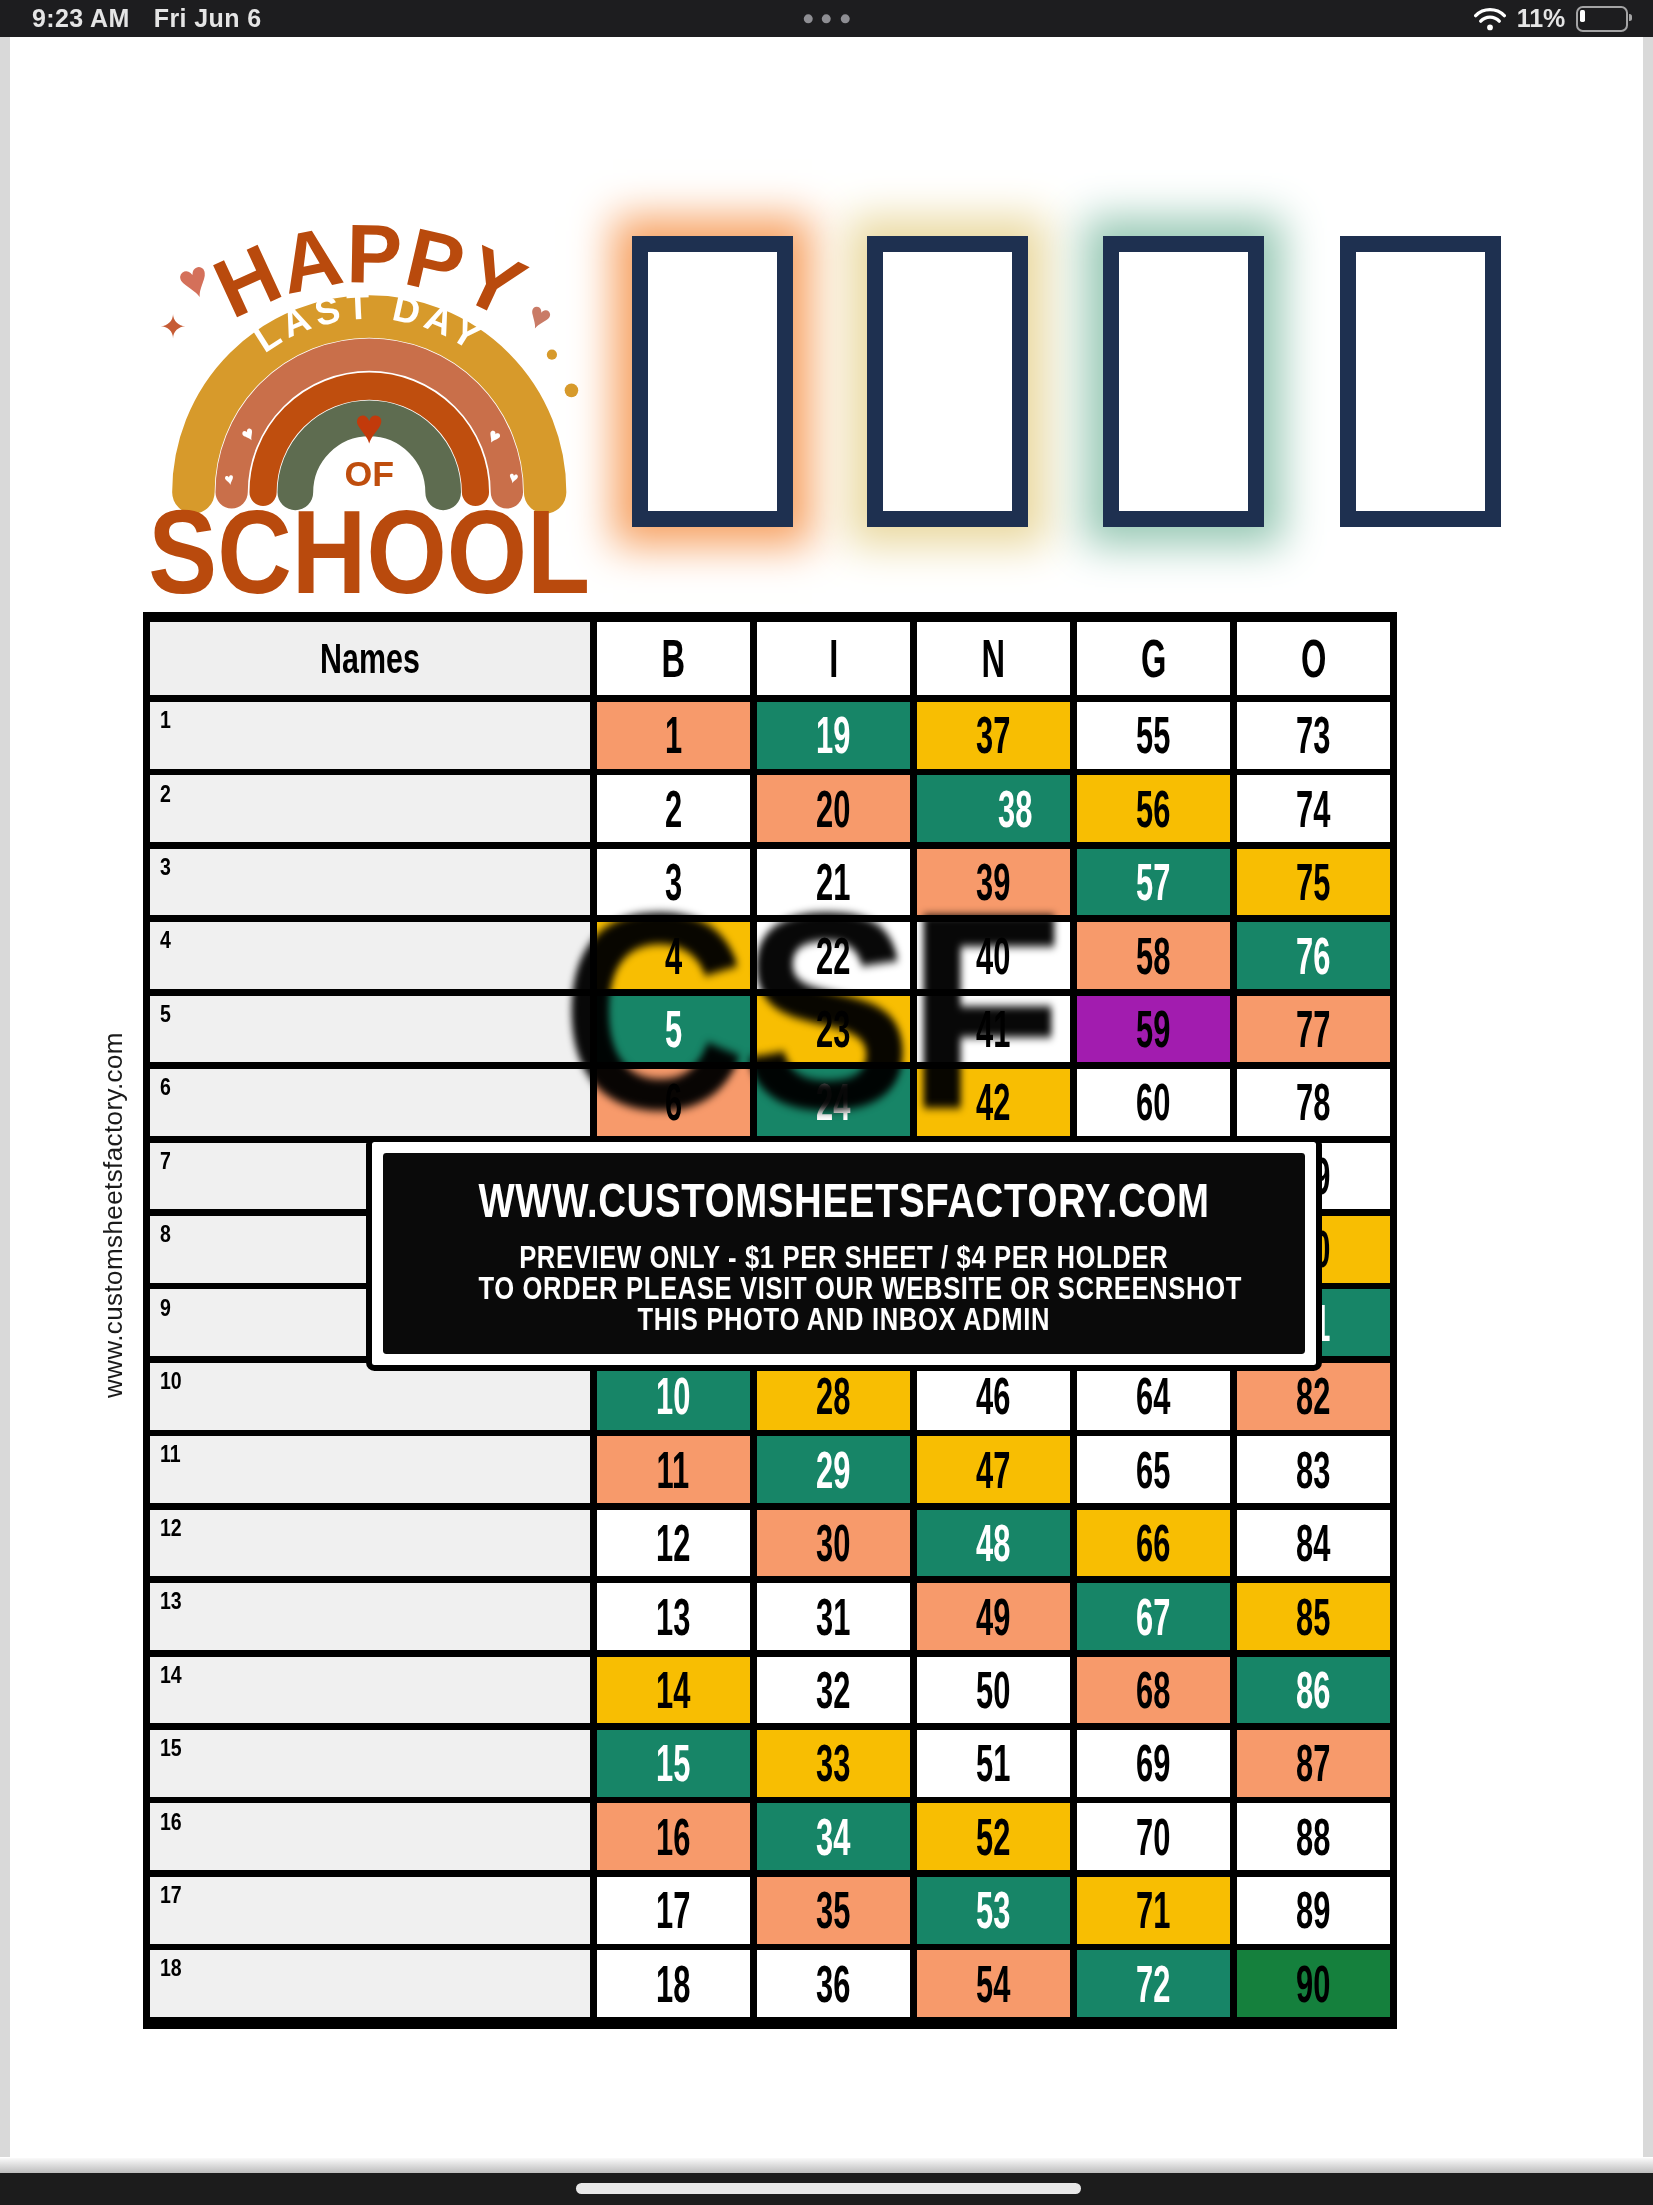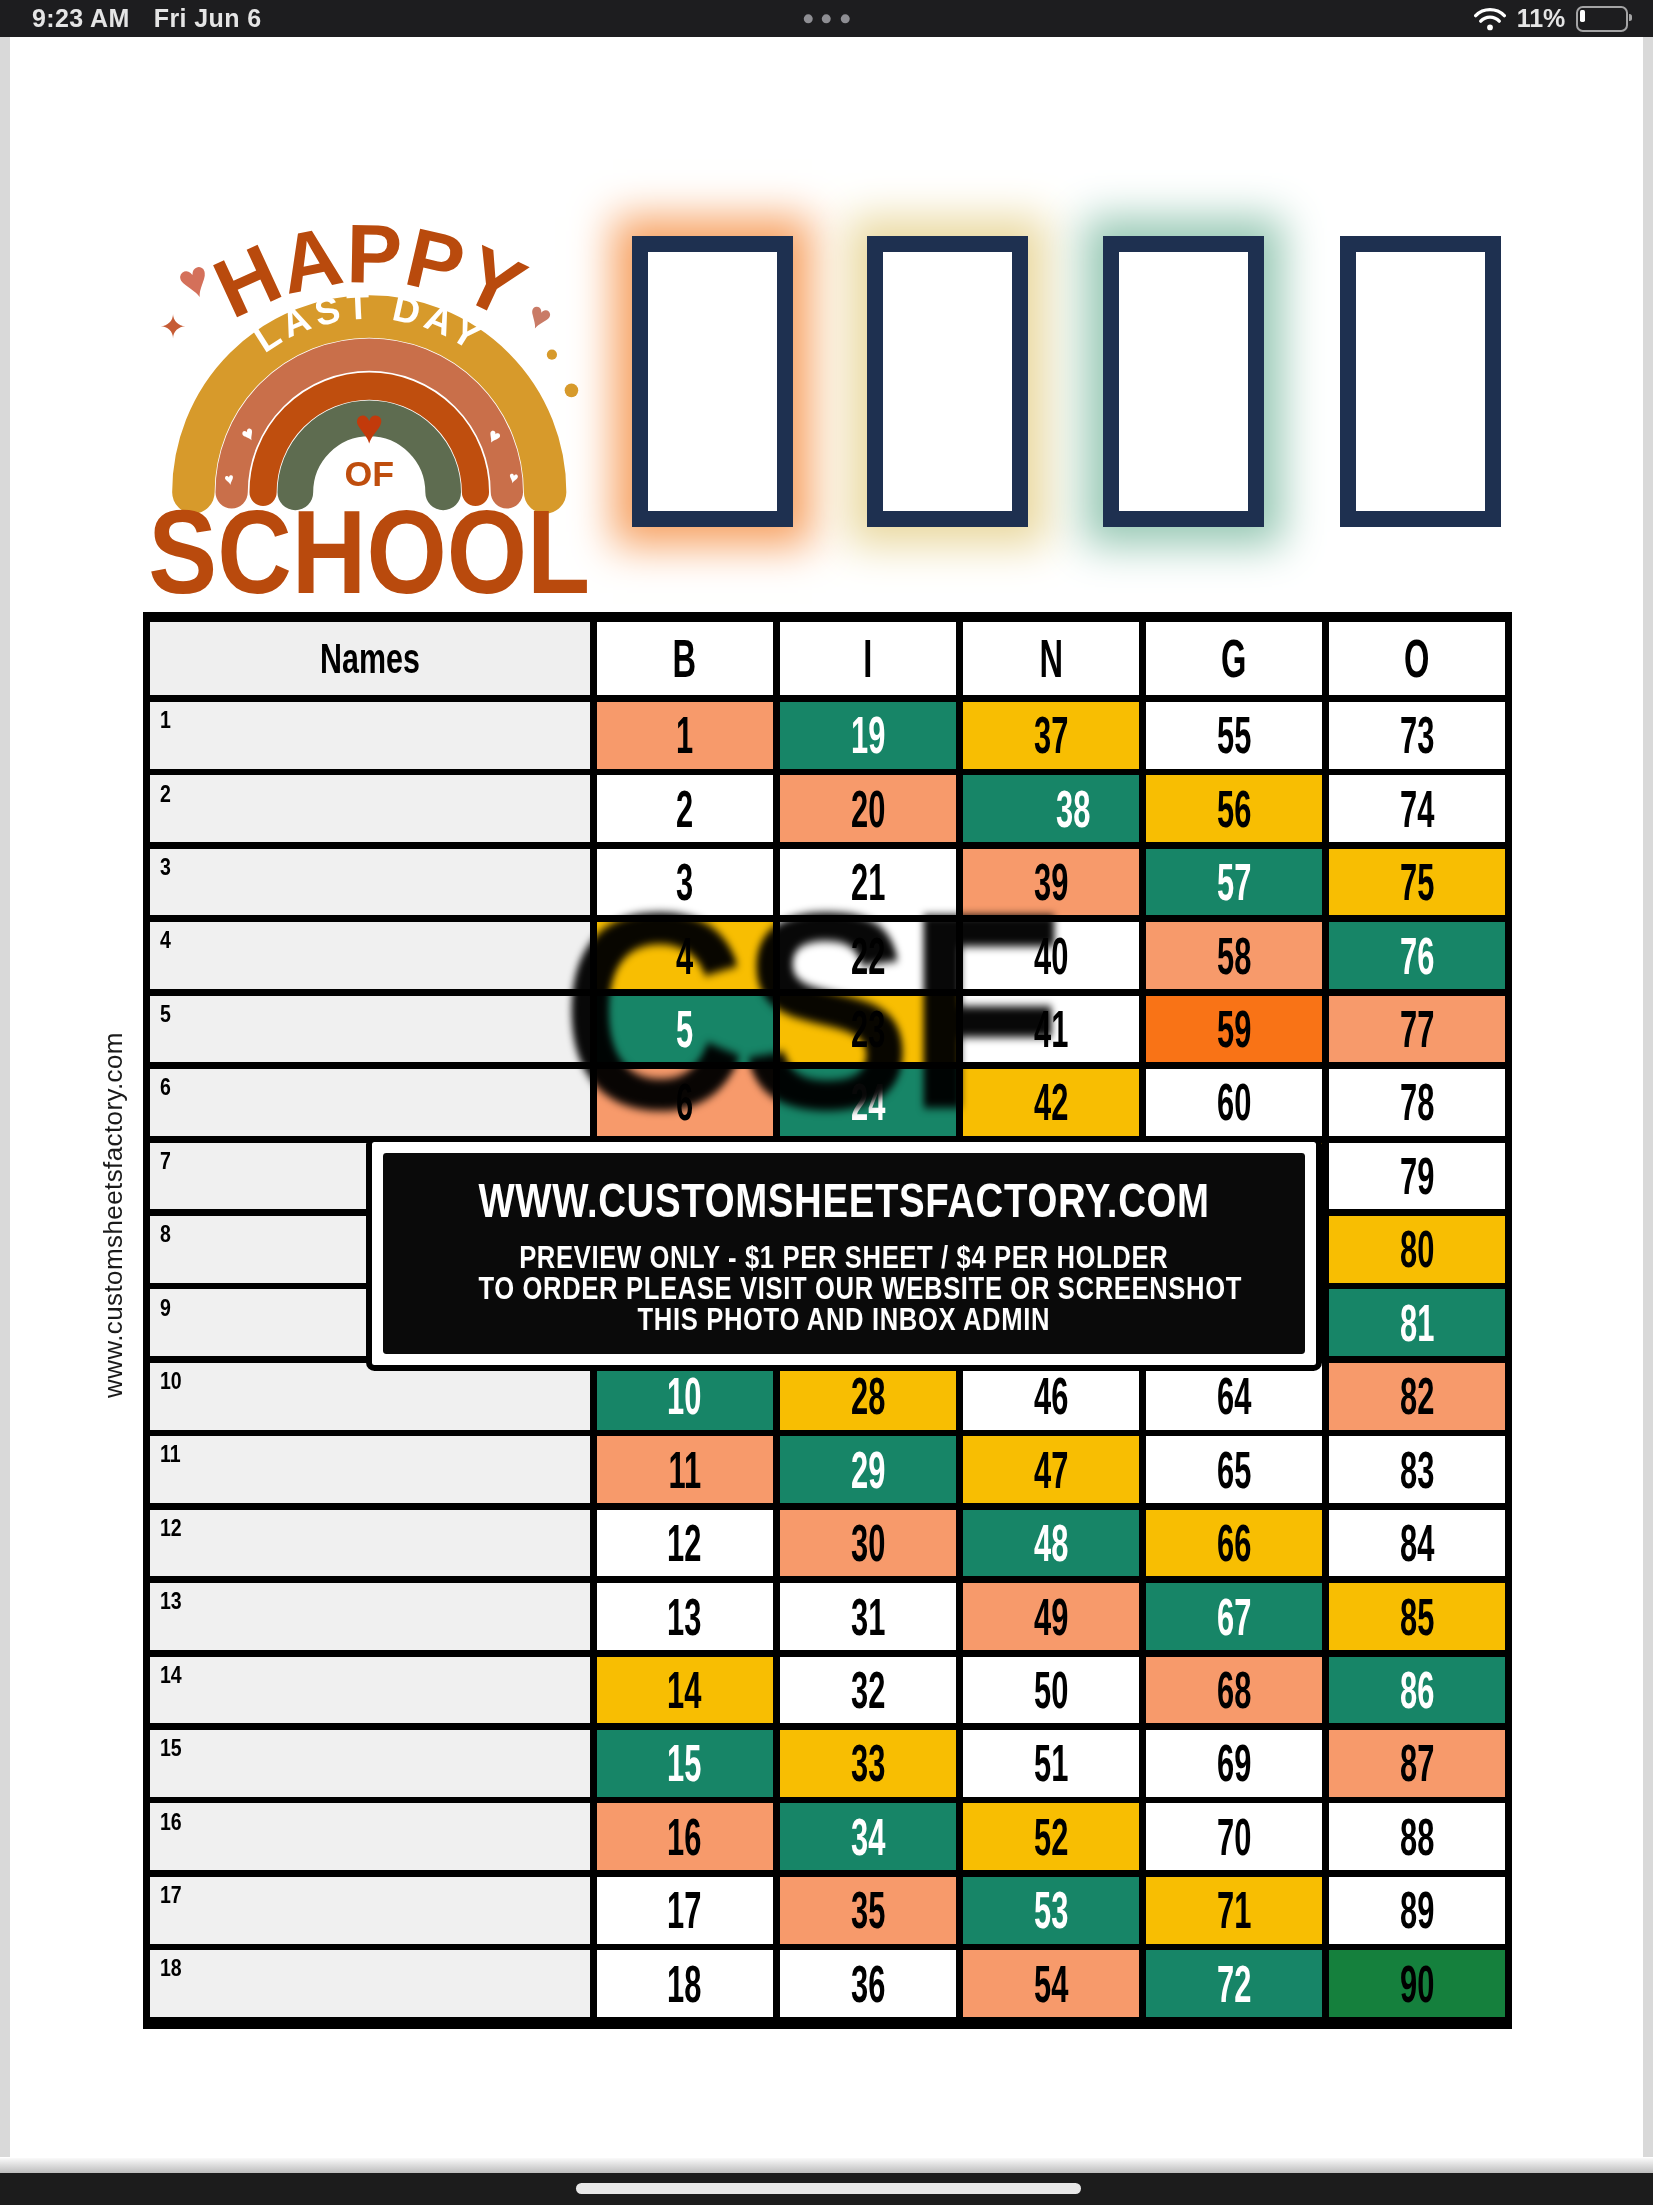--- a/index.html
+++ b/index.html
@@ -22,21 +22,21 @@
   .edge{position:absolute;top:37px;height:2120px;width:10.2px;background:#d9d9d9;}
   .edge.l{left:0}.edge.r{right:0}
   .bottom-grad{position:absolute;left:0;top:2158px;width:1653px;height:15.3px;
                background:linear-gradient(#fafafa,#bdbdbd);}
   .home-bar{position:absolute;left:0;top:2173px;width:1653px;height:32px;background:#1c1c1c;}
   .home-pill{position:absolute;left:576px;top:10.2px;width:505px;height:11px;border-radius:6px;background:#e8e8e8;}
   
   .holder{position:absolute;top:236px;width:161px;height:291px;background:#fff;
           border:16px solid #1e3050;box-sizing:border-box;}
   
-  .btable{position:absolute;left:143px;top:612px;width:1369px;height:1417px;background:#000;
+  .btable{position:absolute;left:143px;top:612px;width:1254px;height:1417px;background:#000;
           display:grid;grid-template-columns:440px repeat(5,1fr);
           grid-template-rows:73px repeat(18,1fr);gap:6.8px;padding:10.2px 6.8px 12px 6.8px;box-sizing:border-box;}
   .cell{display:flex;align-items:center;justify-content:center;overflow:hidden;}
   .cell.hdr{background:#fff;}
   .cell.names-h{background:#efefef;}
   .cell.name{background:#f0f0f0;justify-content:flex-start;align-items:flex-start;position:relative;}
   .rown{font-size:23px;font-weight:700;margin:5.1px 0 0 10.2px;display:inline-block;transform:scale(.85,1);transform-origin:left top;color:#000;}
   .tall-h{font-size:48px;font-weight:700;color:#000;display:inline-block;transform:scale(.68,1.12);}
   .names-t{font-size:39px;font-weight:700;color:#000;display:inline-block;transform:scale(.78,1.08);}
   .num{font-size:49px;font-weight:700;display:inline-block;transform:scale(.63,1.06);white-space:nowrap;}
@@ -221,21 +221,21 @@
       </div>
       <div class="cell" style="background: rgb(23, 133, 103);">
         <span class="num" style="color: rgb(255, 255, 255);">5</span>
       </div>
       <div class="cell" style="background: rgb(248, 190, 2);">
         <span class="num" style="color: rgb(0, 0, 0);">23</span>
       </div>
       <div class="cell" style="background: rgb(255, 255, 255);">
         <span class="num" style="color: rgb(0, 0, 0);">41</span>
       </div>
-      <div class="cell" style="background: #f97316;">
+      <div class="cell" style="background: #a21caf;">
         <span class="num" style="color: rgb(0, 0, 0);">59</span>
       </div>
       <div class="cell" style="background: rgb(247, 154, 107);">
         <span class="num" style="color: rgb(0, 0, 0);">77</span>
       </div>
       <div class="cell name">
         <span class="rown">6</span>
       </div>
       <div class="cell" style="background: rgb(247, 154, 107);">
         <span class="num" style="color: rgb(0, 0, 0);">6</span>

